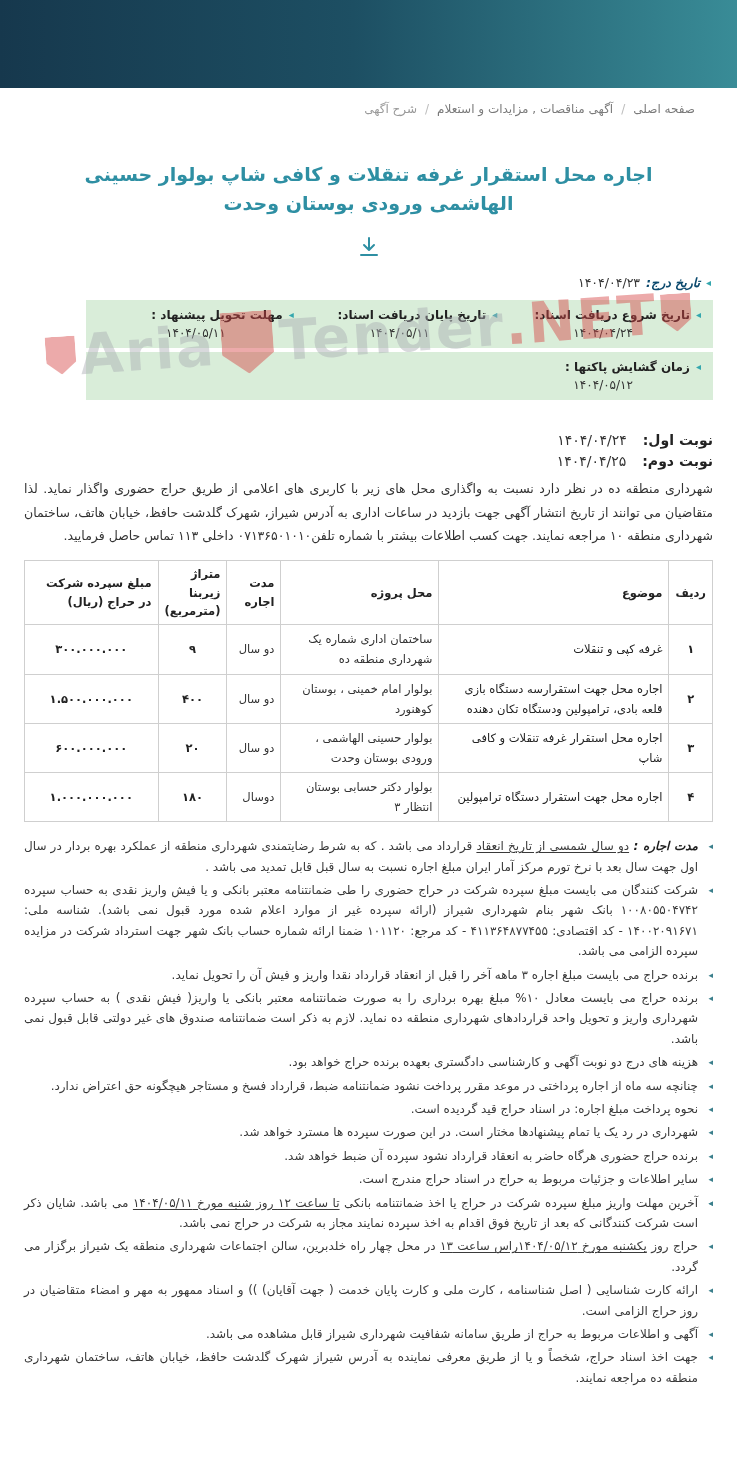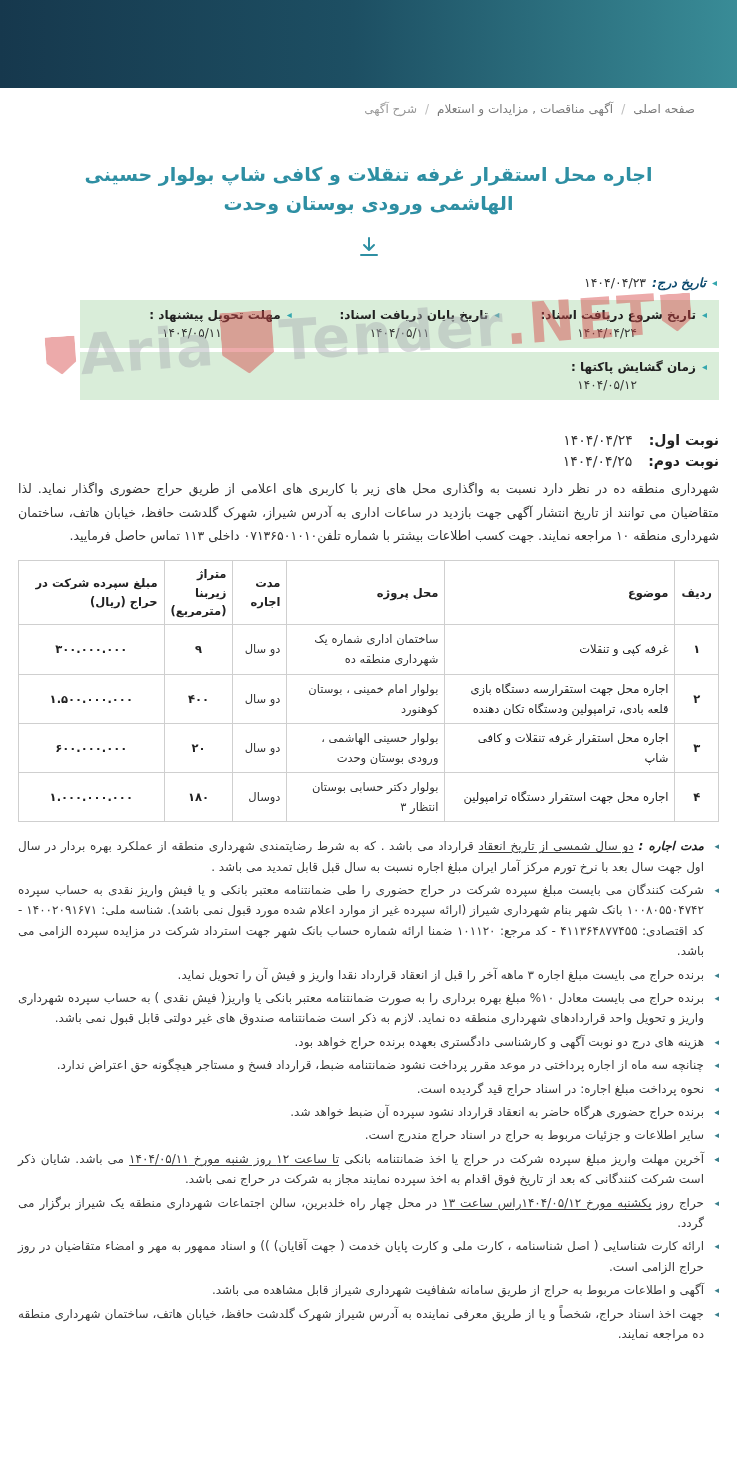--- a/index.html
+++ b/index.html
@@ -8,21 +8,21 @@
     height:1479px; overflow:hidden; background:#ffffff; color:#333;
     font-family:"DejaVu Sans", sans-serif; direction:rtl;
   }
   .topband {
     height:88px;
     background:linear-gradient(90deg,#16384d 0%,#1d4f63 48%,#398c97 100%);
   }
   .breadcrumb { padding:14px 42px 8px; font-size:12px; color:#9a9a9a; }
   .breadcrumb a { color:#7a7a7a; text-decoration:none; cursor:pointer; }
   .breadcrumb .sep { margin:0 8px; color:#bdbdbd; }
-  .content { padding:0 18px; position:relative; }
+  .content { padding:0 24px; position:relative; }
   .title {
     margin:36px auto 0; max-width:640px; text-align:center;
     color:#2e8fa3; font-size:19px; font-weight:bold; line-height:1.55;
   }
   .download { text-align:center; margin:16px 0 6px; height:30px; }
   .download svg { cursor:pointer; }
 
   .dates-wrap { position:relative; margin-top:6px; }
   .pub-row { text-align:right; font-size:12.5px; margin:10px 2px 10px; }
   .pub-row b { color:#0c4a6e;font-style:italic; }
@@ -196,21 +196,21 @@
   </table>
 
   <ul class="terms">
     <li><span class="mk">◂</span><b>مدت اجاره : </b><span></span><u>دو سال شمسی از تاریخ انعقاد</u><span> قرارداد می باشد . که به شرط رضایتمندی شهرداری منطقه از عملکرد بهره بردار در سال اول جهت سال بعد با نرخ تورم مرکز آمار ایران مبلغ اجاره نسبت به سال قبل قابل تمدید می باشد .</span></li>
     <li><span class="mk">◂</span><b></b><span>شرکت کنندگان می بایست مبلغ سپرده شرکت در حراج حضوری را طی ضمانتنامه معتبر بانکی و یا فیش واریز نقدی به حساب سپرده ۱۰۰۸۰۵۵۰۴۷۴۲ بانک شهر بنام شهرداری شیراز (ارائه سپرده غیر از موارد اعلام شده مورد قبول نمی باشد). شناسه ملی: ۱۴۰۰۲۰۹۱۶۷۱ - کد اقتصادی: ۴۱۱۳۶۴۸۷۷۴۵۵ - کد مرجع: ۱۰۱۱۲۰ ضمنا ارائه شماره حساب بانک شهر جهت استرداد شرکت در مزایده سپرده الزامی می باشد.</span><u></u><span></span></li>
     <li><span class="mk">◂</span><b></b><span>برنده حراج می بایست مبلغ اجاره ۳ ماهه آخر را قبل از انعقاد قرارداد نقدا واریز و فیش آن را تحویل نماید.</span><u></u><span></span></li>
     <li><span class="mk">◂</span><b></b><span>برنده حراج می بایست معادل ۱۰%  مبلغ بهره برداری را به صورت ضمانتنامه معتبر بانکی یا واریز(  فیش نقدی ) به حساب سپرده شهرداری واریز و تحویل واحد قراردادهای شهرداری منطقه ده نماید. لازم به ذکر است ضمانتنامه صندوق های غیر دولتی قابل قبول نمی باشد.</span><u></u><span></span></li>
     <li><span class="mk">◂</span><b></b><span>هزینه های درج دو نوبت آگهی و کارشناسی دادگستری بعهده برنده حراج خواهد بود.</span><u></u><span></span></li>
     <li><span class="mk">◂</span><b></b><span>چنانچه سه ماه از اجاره پرداختی در موعد مقرر پرداخت نشود ضمانتنامه ضبط، قرارداد فسخ و مستاجر هیچگونه حق اعتراض ندارد.</span><u></u><span></span></li>
     <li><span class="mk">◂</span><b></b><span>نحوه پرداخت مبلغ اجاره: در اسناد حراج قید گردیده است.</span><u></u><span></span></li>
-    <li><span class="mk">◂</span><b></b><u></u><span></span></li>
+    <li><span class="mk">◂</span><b></b><span>شهرداری در رد یک یا تمام پیشنهادها مختار است. در این صورت سپرده ها مسترد خواهد شد.</span><u></u><span></span></li>
     <li><span class="mk">◂</span><b></b><span>برنده حراج حضوری هرگاه حاضر به انعقاد قرارداد نشود سپرده آن ضبط خواهد شد.</span><u></u><span></span></li>
     <li><span class="mk">◂</span><b></b><span>سایر اطلاعات و جزئیات مربوط به حراج در اسناد حراج مندرج است.</span><u></u><span></span></li>
     <li><span class="mk">◂</span><b></b><u></u><span></span></li>
     <li><span class="mk">◂</span><b></b><span>آخرین مهلت واریز مبلغ سپرده شرکت در حراج یا اخذ ضمانتنامه بانکی </span><u>تا ساعت ۱۲ روز شنبه مورخ ۱۴۰۴/۰۵/۱۱</u><span> می باشد. شایان ذکر است شرکت کنندگانی که بعد از تاریخ فوق اقدام به اخذ سپرده نمایند مجاز به شرکت در حراج نمی باشد.</span></li>
     <li><span class="mk">◂</span><b></b><span>حراج روز </span><u>یکشنبه مورخ ۱۴۰۴/۰۵/۱۲راس ساعت ۱۳</u><span> در محل چهار راه خلدبرین، سالن اجتماعات شهرداری منطقه یک شیراز برگزار می گردد.</span></li>
     <li><span class="mk">◂</span><b></b><span>ارائه کارت شناسایی ( اصل شناسنامه ، کارت ملی و کارت پایان خدمت ( جهت آقایان) )) و اسناد ممهور به مهر و امضاء متقاضیان در روز حراج الزامی است.</span><u></u><span></span></li>
     <li><span class="mk">◂</span><b></b><span>آگهی و اطلاعات مربوط به حراج از طریق سامانه شفافیت شهرداری شیراز قابل مشاهده می باشد.</span><u></u><span></span></li>
     <li><span class="mk">◂</span><b></b><span>جهت اخذ اسناد حراج، شخصاً و یا از طریق معرفی نماینده به آدرس شیراز شهرک گلدشت حافظ، خیابان هاتف، ساختمان شهرداری منطقه ده مراجعه نمایند.</span><u></u><span></span></li>
   </ul>
 

